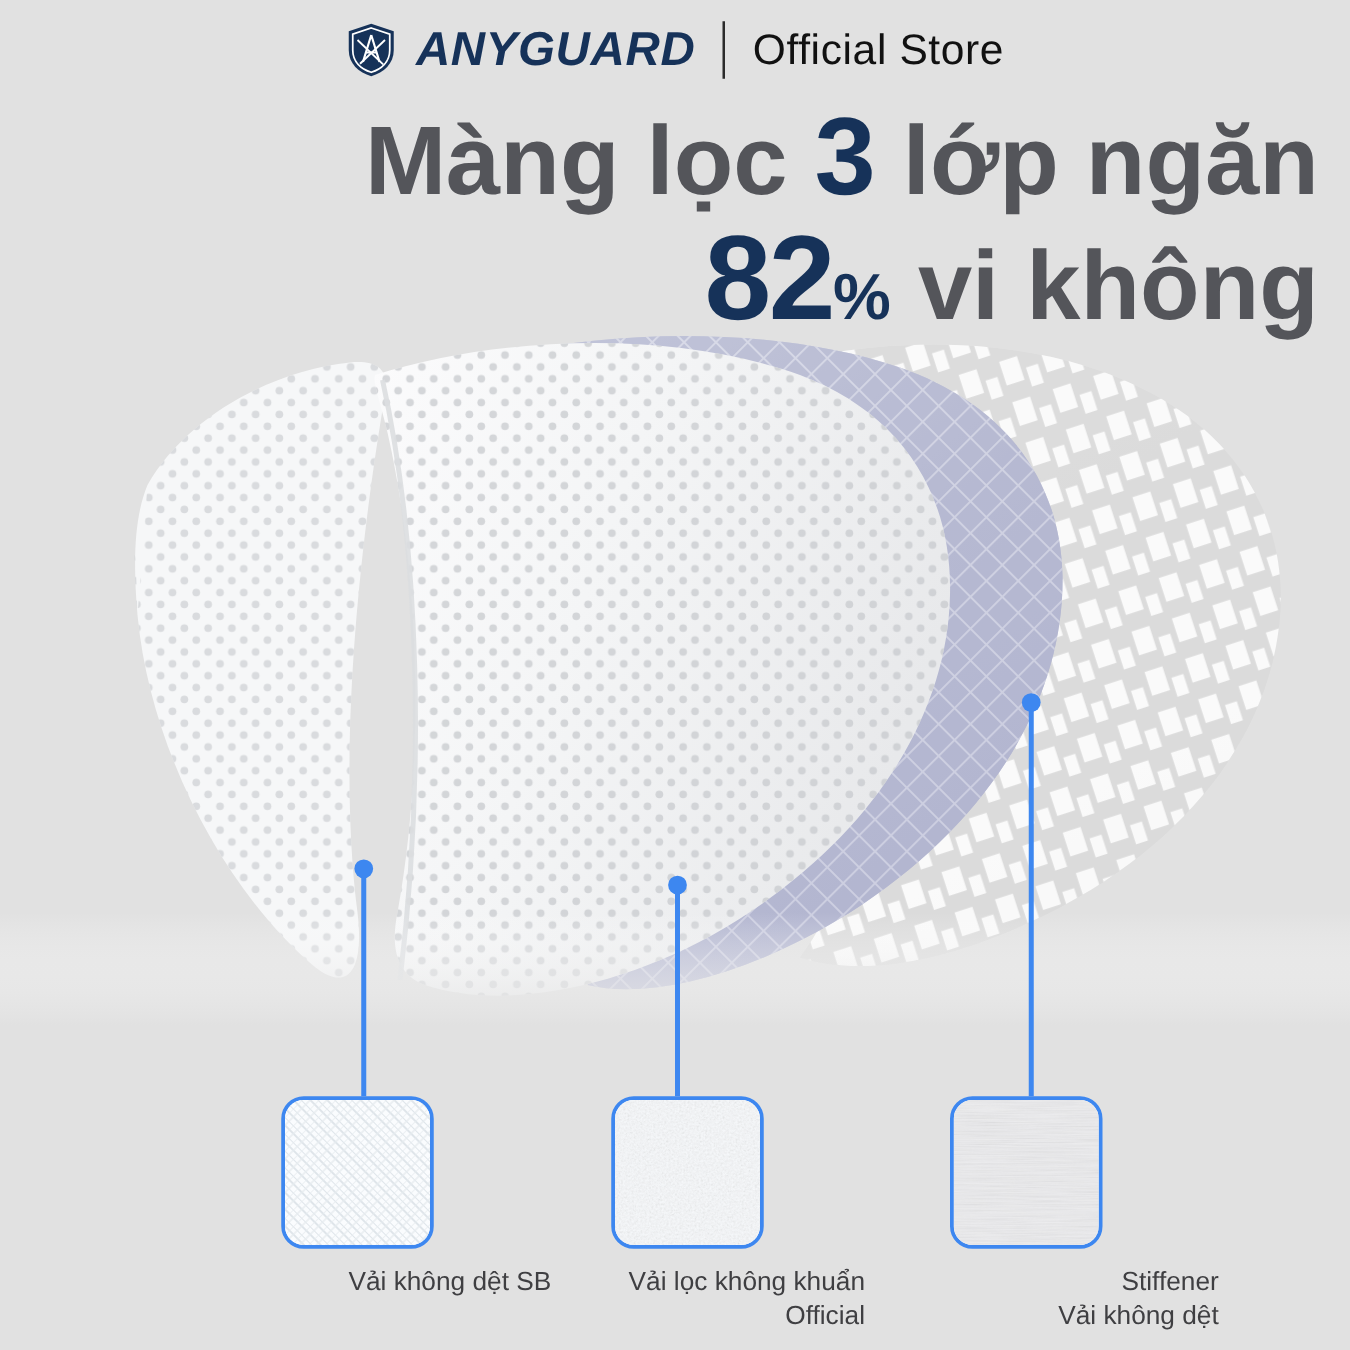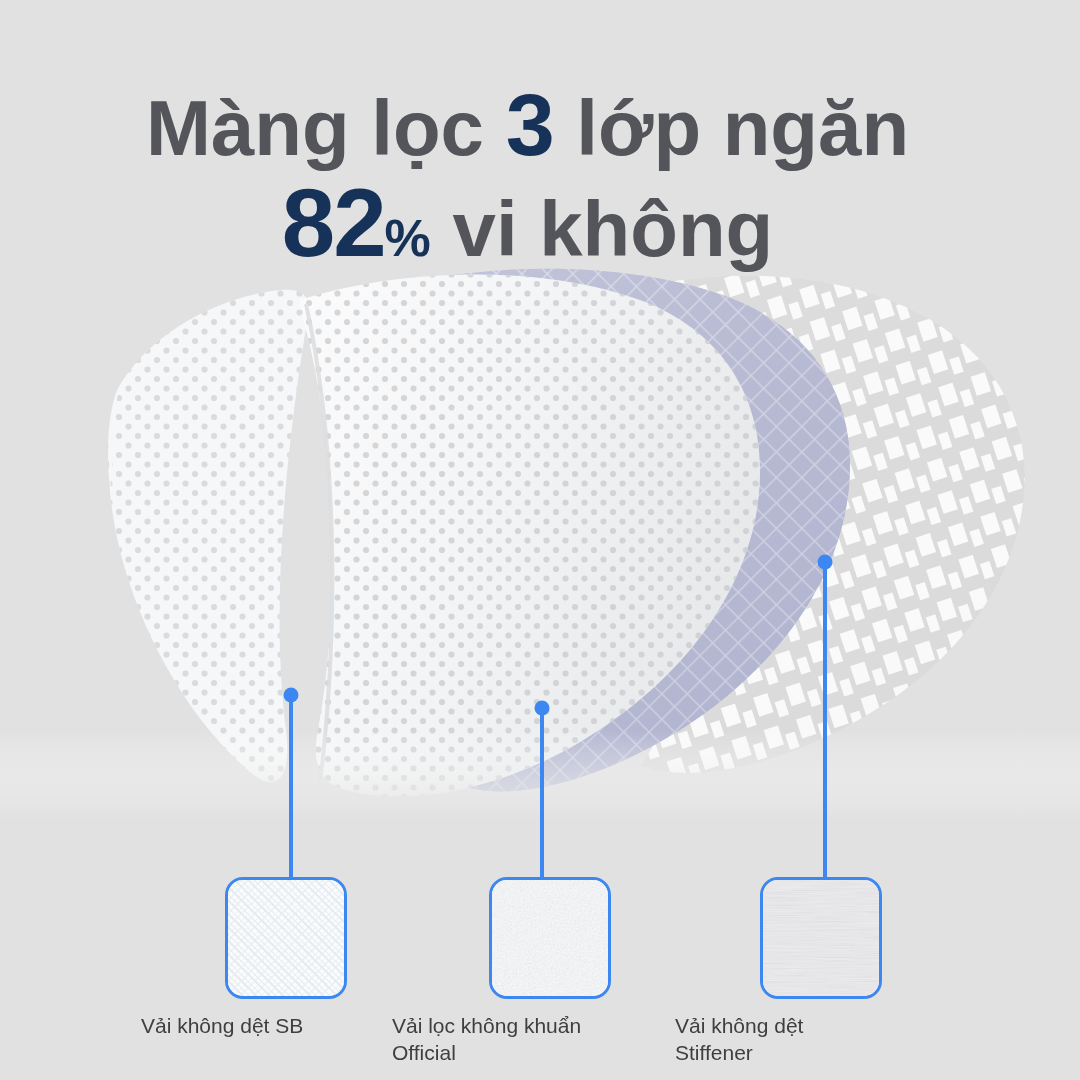--- a/index.html
+++ b/index.html
@@ -46,21 +46,21 @@
     font-size:34px;
     color:#111111;
     letter-spacing:0.5px;
     line-height:1;
   }
 
   
   #headline {
     position:absolute;
     top:80px; left:0; width:1055px;
-    text-align:center;
+    text-align:right;
   }
   .hl-line {
     font-weight:bold;
     line-height:1.02;
     white-space:nowrap;
   }
   #hl-line1 { font-size:78px; color:#54555a; margin-bottom:4px; }
   #hl-line2 { font-size:78px; color:#54555a; }
   .hl-navy  { color:#163259; }
   #hl-num99 { font-size:96px; color:#163259; letter-spacing:-2px; }
@@ -99,33 +99,51 @@
     border-radius:18px;
     overflow:hidden;
     background:#f4f6f8;
     z-index:8;
   }
   .swatch-tex { position:absolute; inset:0; }
 
   .swatch-label {
     position:absolute;
     width:300px;
-    text-align:left;
+    text-align:right;
     font-size:21px;
     color:#3f3f42;
     line-height:1.28;
     transform:translateX(-50%);
     z-index:8;
   }
 </style>
 </head>
 <body>
 
 <div id="stage">
 
+  <div id="brand-bar">
+
+    <svg id="shield-icon" viewBox="0 0 40 44">
+      <path d="M20 1 L38 7 V22 C38 33 30 40 20 43 C10 40 2 33 2 22 V7 Z" fill="#163259"></path>
+      <path d="M20 4.4 L34.8 9.3 V22 C34.8 31.4 28.2 37.2 20 39.8
+               C11.8 37.2 5.2 31.4 5.2 22 V9.3 Z" fill="none" stroke="#ffffff" stroke-width="1.4"></path>
+      <path d="M20 10 L13.4 31.5 M20 10 L26.6 31.5" stroke="#ffffff" stroke-width="1.7" fill="none"></path>
+      <path d="M15.7 24 H24.3" stroke="#ffffff" stroke-width="1.7" fill="none"></path>
+      <path d="M9 14 L29.5 33.5" stroke="#ffffff" stroke-width="1.5" fill="none"></path>
+      <path d="M31 14 L11 33" stroke="#ffffff" stroke-width="1.5" fill="none"></path>
+    </svg>
+
+    <span id="brand-word">ANYGUARD</span>
+
+    <span id="brand-divider"></span>
+
+    <span id="official-store">Official Store</span>
+  </div>
 
   <div id="headline">
     <div id="hl-line1" class="hl-line">
       <span>Màng lọc</span>
       <span id="hl-num3" class="hl-navy">3</span>
       <span>lớp ngăn</span>
     </div>
     <div id="hl-line2" class="hl-line">
       <span id="hl-num99" class="hl-navy">82</span><span id="hl-pct" class="hl-navy">%</span>
       <span>vi không</span>
@@ -297,17 +315,17 @@
           <feComponentTransfer>
             <feFuncA type="linear" slope="0.3"></feFuncA>
           </feComponentTransfer>
         </filter>
       </defs>
       <rect width="122" height="122" fill="#ececee"></rect>
       <rect width="122" height="122" filter="url(#streak)" opacity="0.7"></rect>
     </svg>
   </div>
   <div class="swatch-label" style="left:825px; top:1013px;">
+    <div>Stiffener</div>
     <div>Vải không dệt</div>
-    <div>Stiffener</div>
   </div>
 
 </div>
 
 </body></html>

